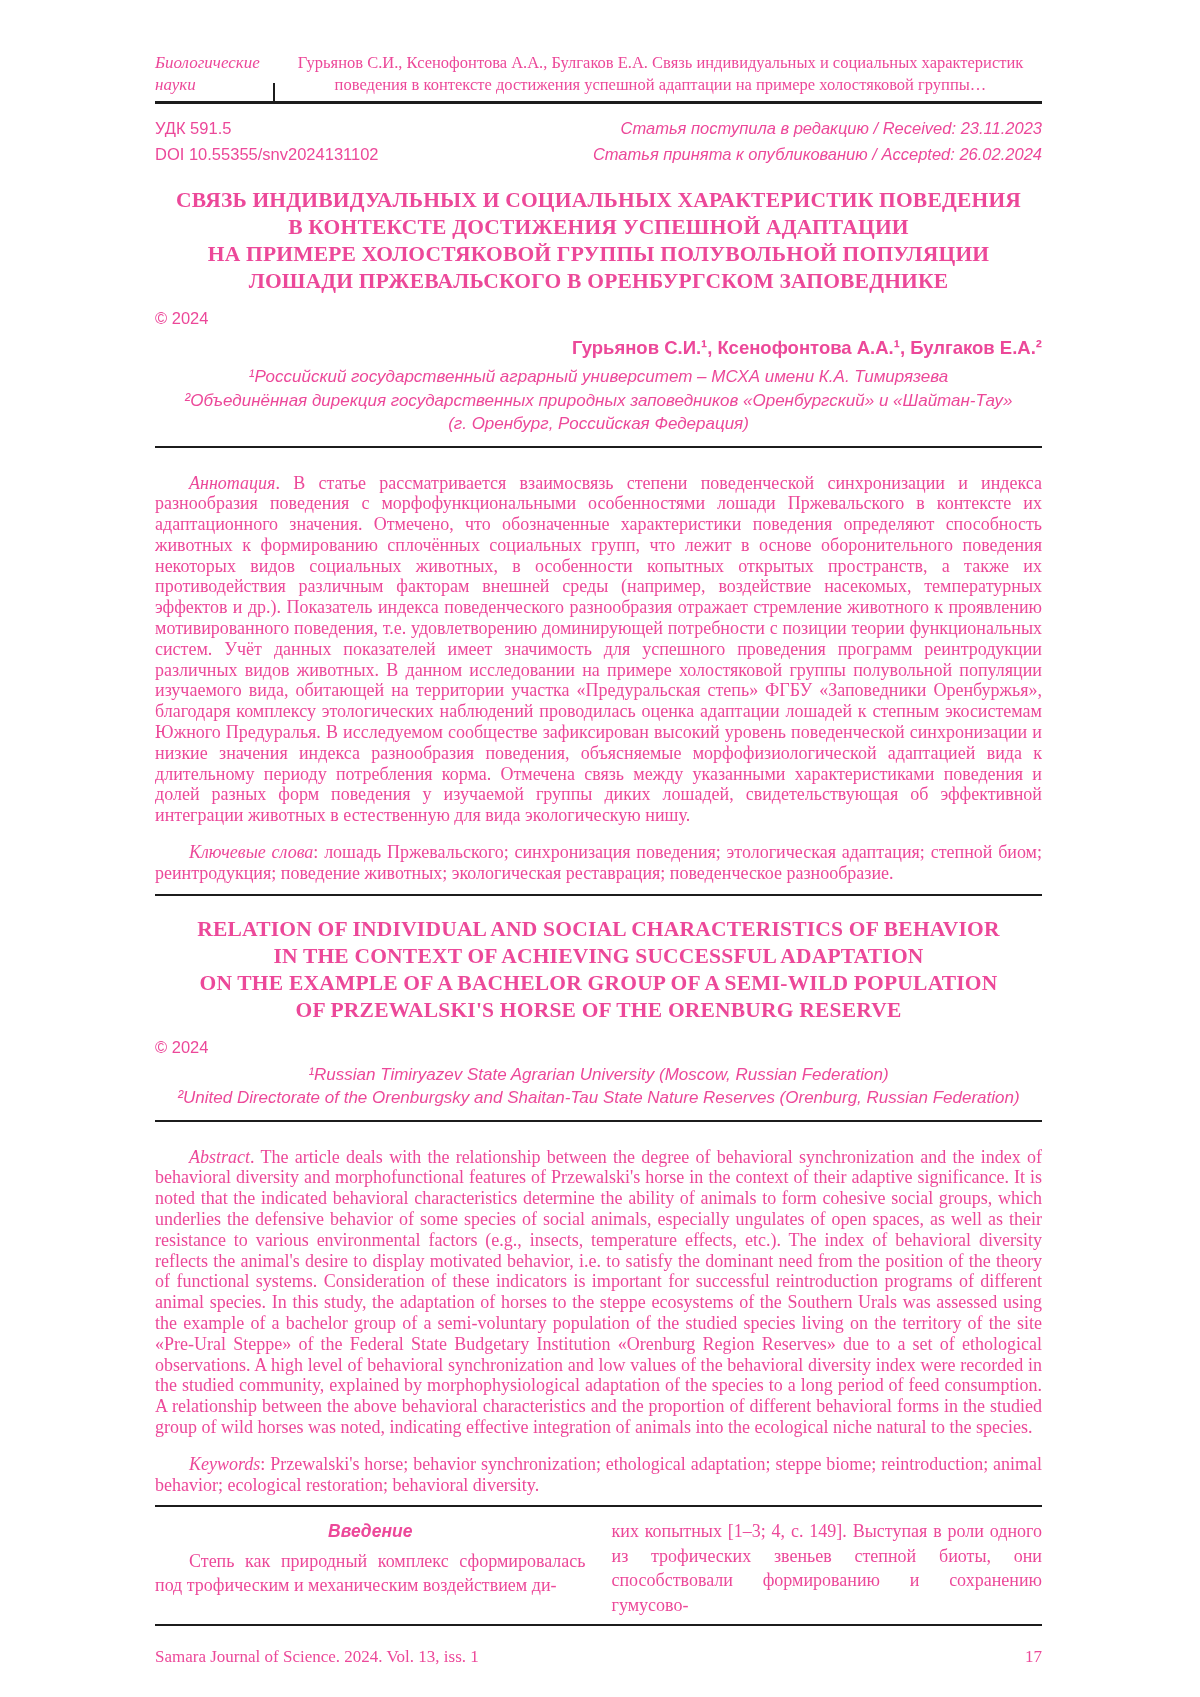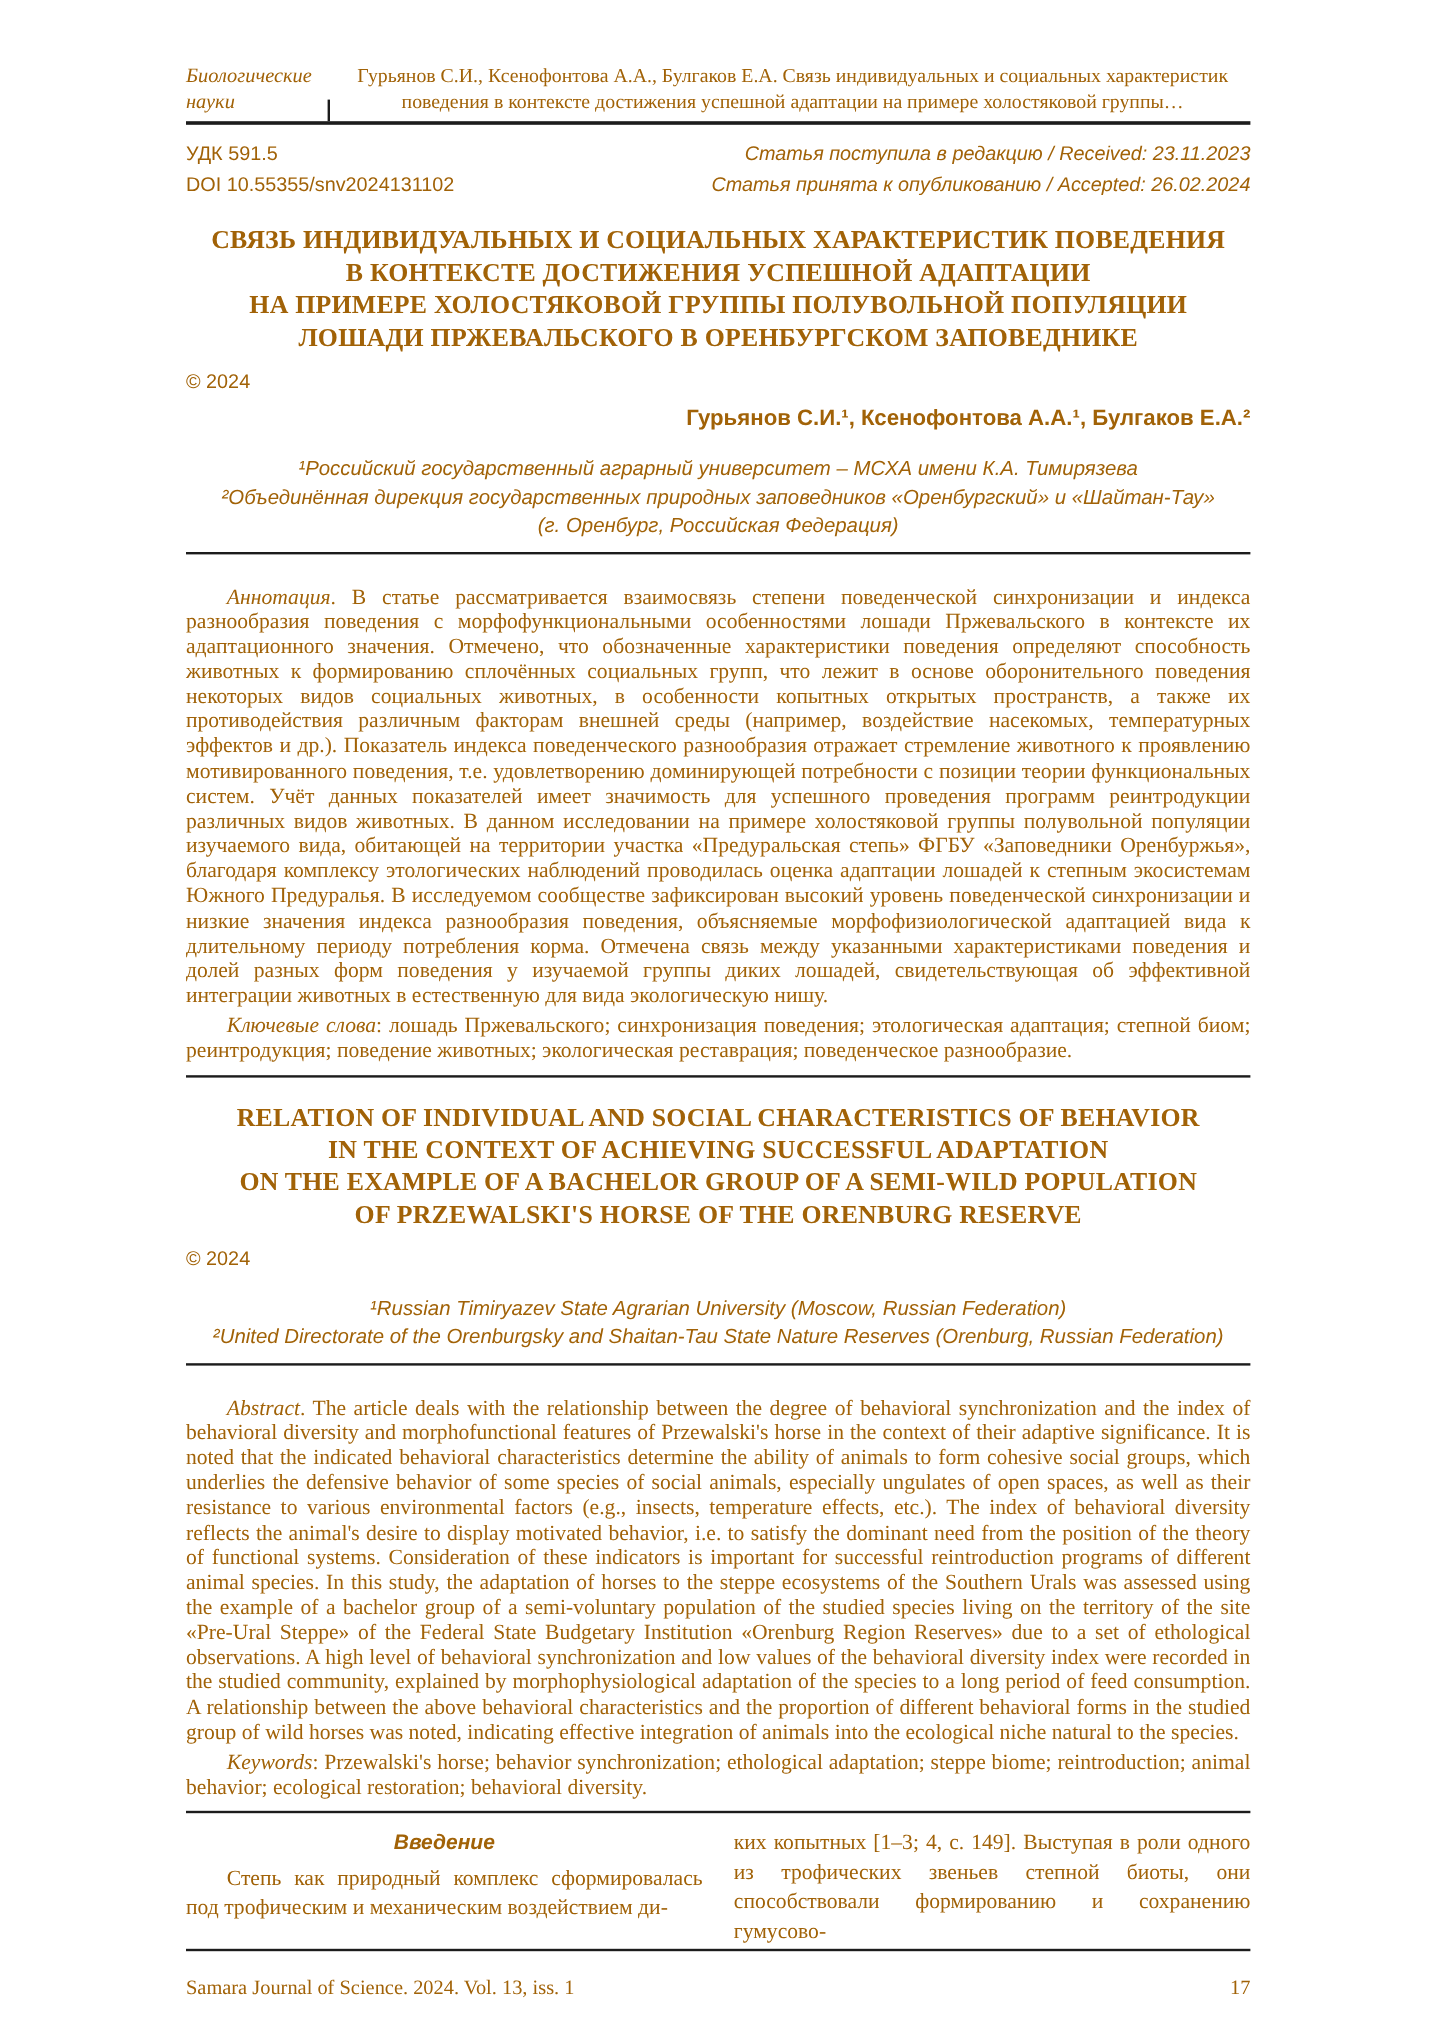--- a/index.html
+++ b/index.html
@@ -1,21 +1,21 @@
 <!DOCTYPE html>
 <html lang="ru"><head>
 <meta charset="utf-8">
 <style>
   html, body { margin: 0; padding: 0; background: #e8e8e8; }
   .page {
     width: 1200px;
     height: 1697px;
     margin: 0 auto;
     background: #ffffff;
-    color: #a16207;
+    color: #ec4899;
     box-sizing: border-box;
     padding: 52px 158px 30px 155px;
     font-family: "Liberation Serif", serif;
     display: flex;
     flex-direction: column;
     position: relative;
   }
 
   
   .journal-header {
@@ -77,38 +77,38 @@
     font-weight: bold;
     font-size: 18.5px;
     margin-top: 9px;
   }
   .affiliations {
     text-align: center;
     font-family: "Liberation Sans", sans-serif;
     font-style: italic;
     font-size: 17px;
     line-height: 23.5px;
-    margin-top: 20px;
+    margin-top: 6px;
   }
 
   .rule {
     border: none;
     border-top: 2.5px solid #1c1c1c;
     margin: 10px 0 0 0;
   }
 
   
   .abstract, .keywords {
     font-size: 18px;
     line-height: 20.8px;
     text-align: justify;
     margin-top: 25px;
   }
   .abstract p, .keywords p { margin: 0; text-indent: 34px; }
-  .keywords { margin-top: 4px; }
+  .keywords { margin-top: 16px; }
   .label-italic { font-style: italic; }
 
   
   .columns {
     display: flex;
     gap: 26px;
     margin-top: 12px;
   }
   .col {
     flex: 1 1 0;

